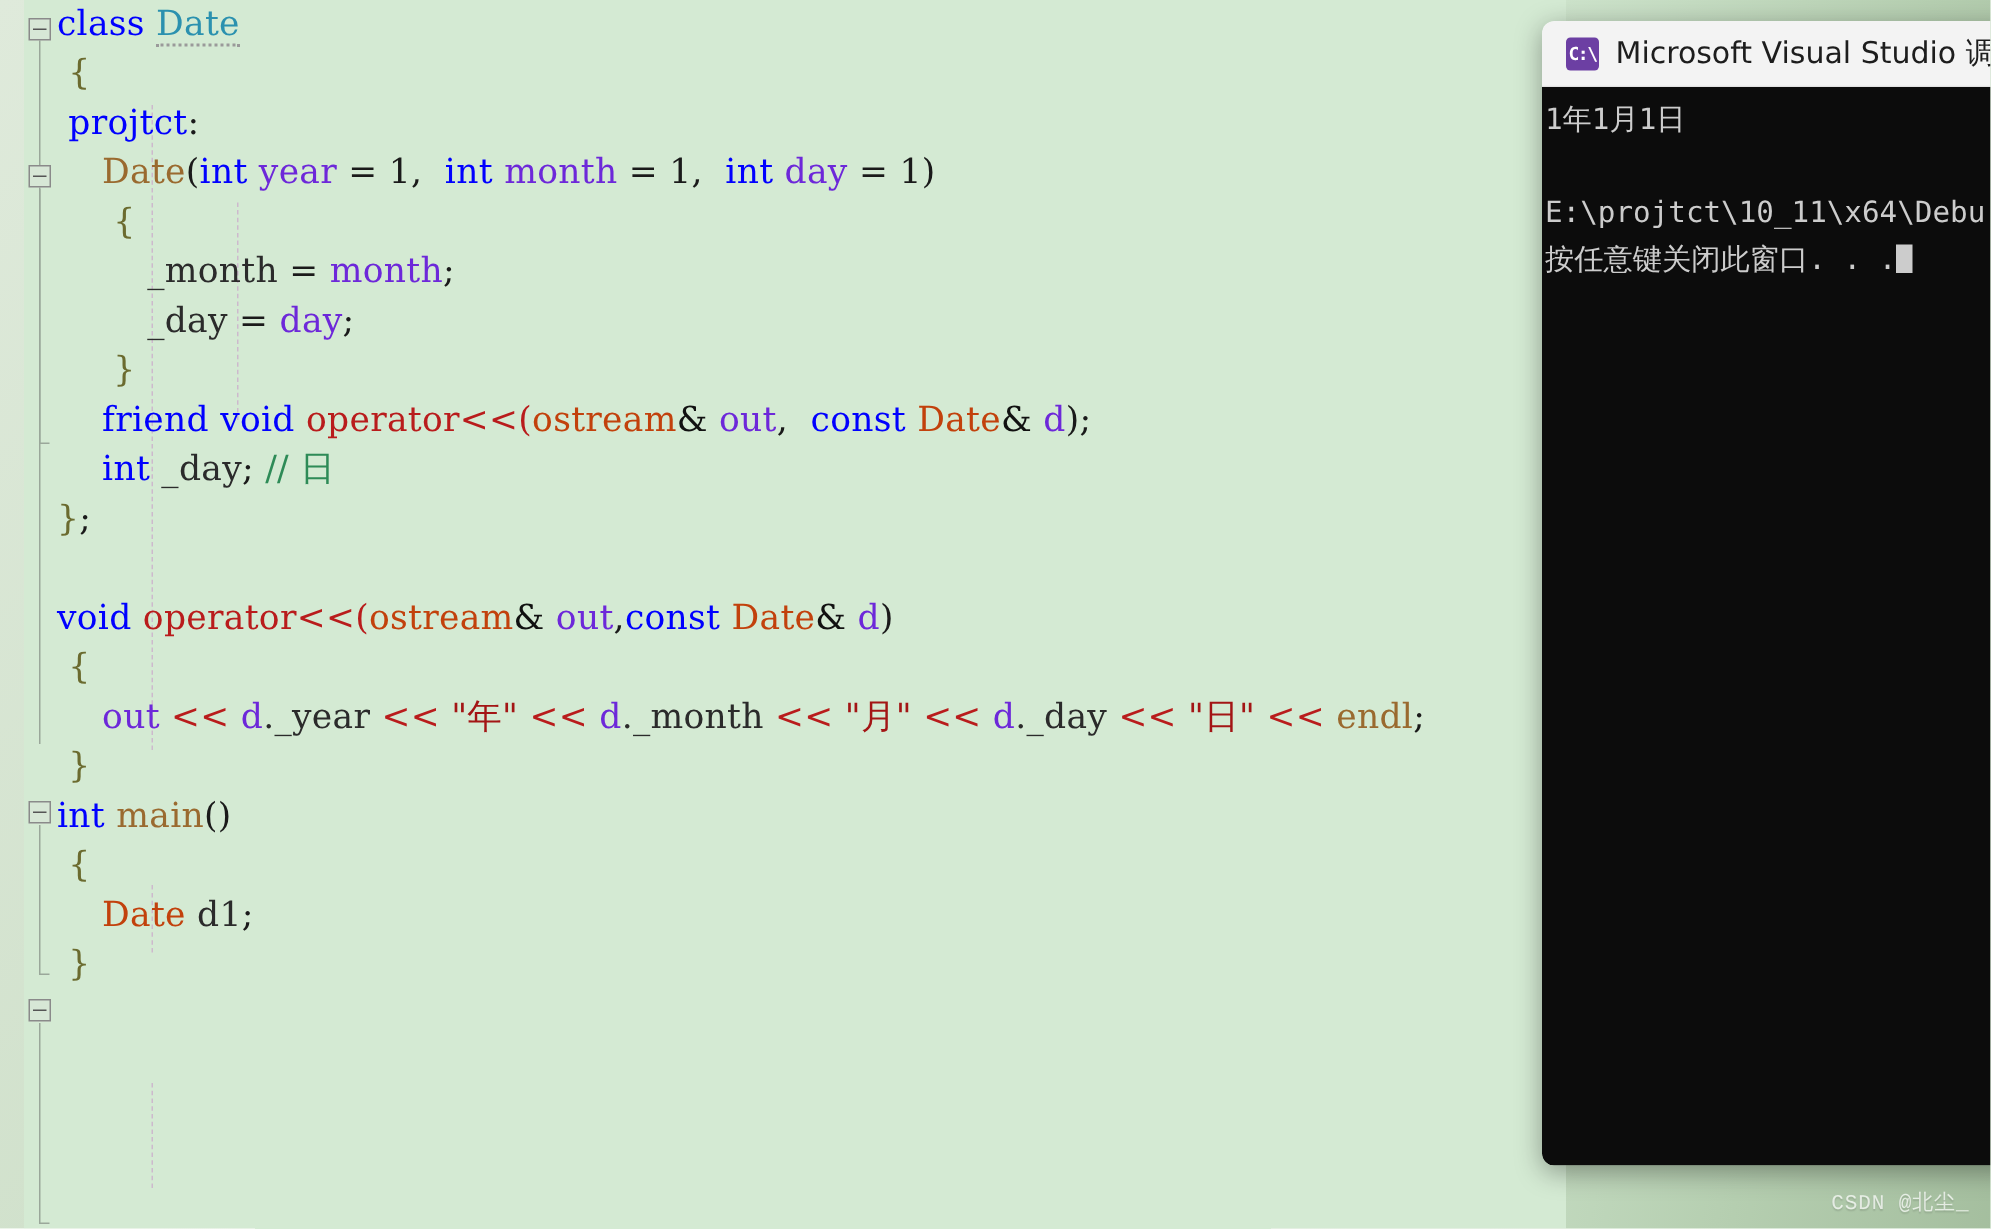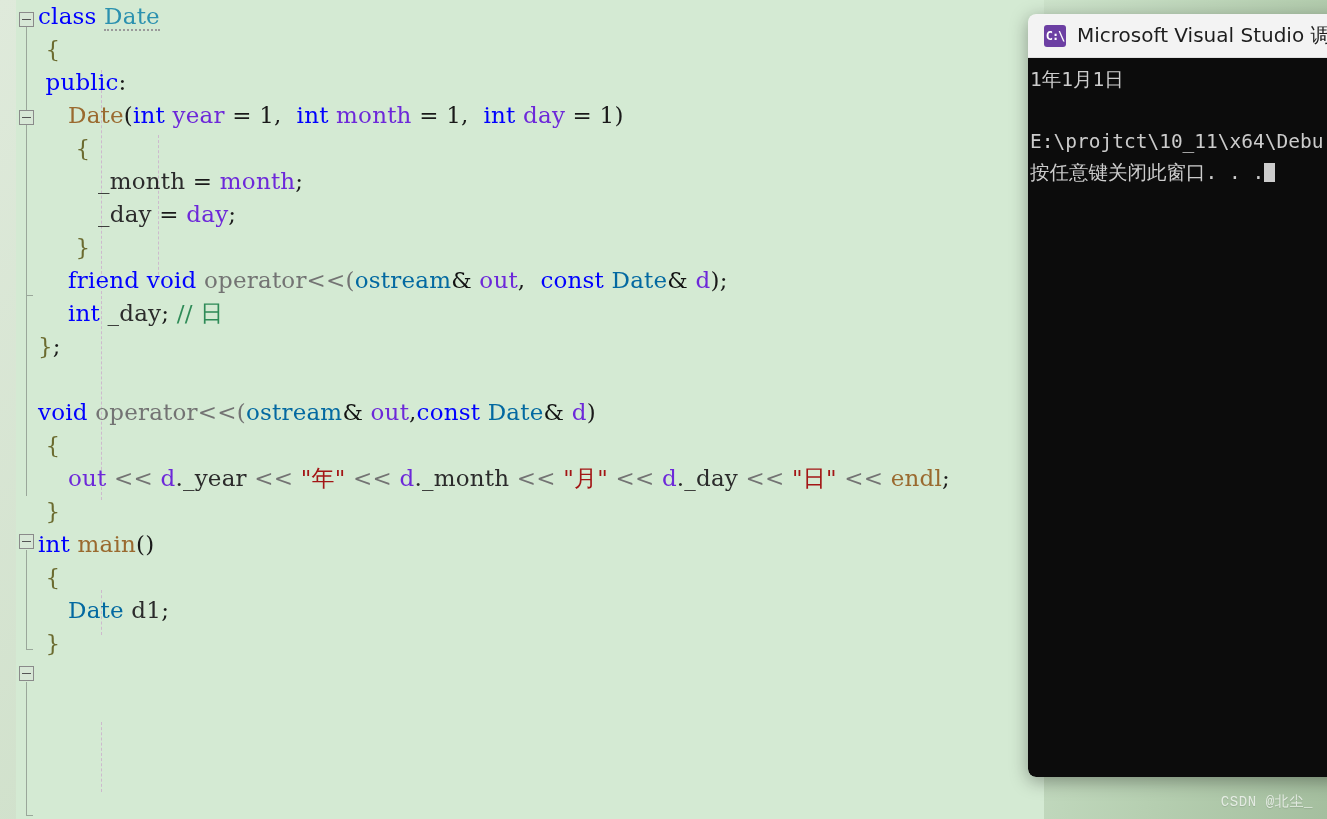--- a/index.html
+++ b/index.html
@@ -56,23 +56,23 @@
     background: #e0f1de;
     border-top: 2px solid #e3e6ee;
     border-bottom: 2px solid #e3e6ee;
     width: 1028px;
     height: 33px;
     line-height: 29px;
   }
 
   
   .kw   { color: #0000ff; }            
-  .type { color: #0369a1; }            
+  .type { color: #c2410c; }            
   .fn   { color: #9a6a2f; }            
-  .op   { color: #737373; }            
+  .op   { color: #b91c1c; }            
   .ident{ color: #6d28d9; }            
   .str  { color: #a31515; }            
   .cmt  { color: #2e8b57; }            
   .punc { color: #1a1a1a; }
   .brace{ color: #6b6b2f; }
   .num  { color: #1a1a1a; }
   .amp  { color: #111111; }
   .plain{ color: #2b2b2b; }
   .sqig {
     color: #2b91af;
@@ -204,21 +204,21 @@
     <div class="vline end" style="top:682px; height:134px;"></div>
 
     <div class="guide" style="left:85px;  top:70px;  height:430px;"></div>
     <div class="guide" style="left:142px; top:135px; height:145px;"></div>
     <div class="guide" style="left:85px;  top:590px; height:45px;"></div>
     <div class="guide" style="left:85px;  top:722px; height:70px;"></div>
 
     <div class="code-area" id="code-area">
         <div class="line"><span class="kw">class </span><span class="sqig">Date</span></div>
         <div class="line"><span class="brace"> {</span></div>
-        <div class="line"><span class="kw"> public</span><span class="punc">:</span></div>
+        <div class="line"><span class="kw"> projtct</span><span class="punc">:</span></div>
         <div class="line"><span class="plain">    </span><span class="fn">Date</span><span class="punc">(</span><span class="kw">int</span><span class="ident"> year</span><span class="punc"> = </span><span class="num">1</span><span class="punc">,  </span><span class="kw">int</span><span class="ident"> month</span><span class="punc"> = </span><span class="num">1</span><span class="punc">,  </span><span class="kw">int</span><span class="ident"> day</span><span class="punc"> = </span><span class="num">1</span><span class="punc">)</span></div>
         <div class="line"><span class="brace">     {</span></div>
         <div class="line"><span class="plain">        _month</span><span class="punc"> = </span><span class="ident">month</span><span class="punc">;</span></div>
         <div class="line"><span class="plain">        _day</span><span class="punc"> = </span><span class="ident">day</span><span class="punc">;</span></div>
         <div class="line"><span class="brace">     }</span></div>
         <div class="line"><span class="plain">    </span><span class="kw">friend void </span><span class="op">operator&lt;&lt;</span><span class="op">(</span><span class="type">ostream</span><span class="amp">&amp;</span><span class="ident"> out</span><span class="punc">,  </span><span class="kw">const</span><span class="plain"> </span><span class="type">Date</span><span class="amp">&amp;</span><span class="ident"> d</span><span class="punc">)</span><span class="punc">;</span></div>
         <div class="line"><span class="plain">    </span><span class="kw">int</span><span class="plain"> _day</span><span class="punc">; </span><span class="cmt">// 日</span></div>
         <div class="line"><span class="brace">}</span><span class="punc">;</span></div>
         <div class="line"><span class="plain"> </span></div>
         <div class="line"><span class="kw">void </span><span class="op">operator&lt;&lt;</span><span class="op">(</span><span class="type">ostream</span><span class="amp">&amp;</span><span class="ident"> out</span><span class="punc">,</span><span class="kw">const</span><span class="plain"> </span><span class="type">Date</span><span class="amp">&amp;</span><span class="ident"> d</span><span class="punc">)</span></div>

